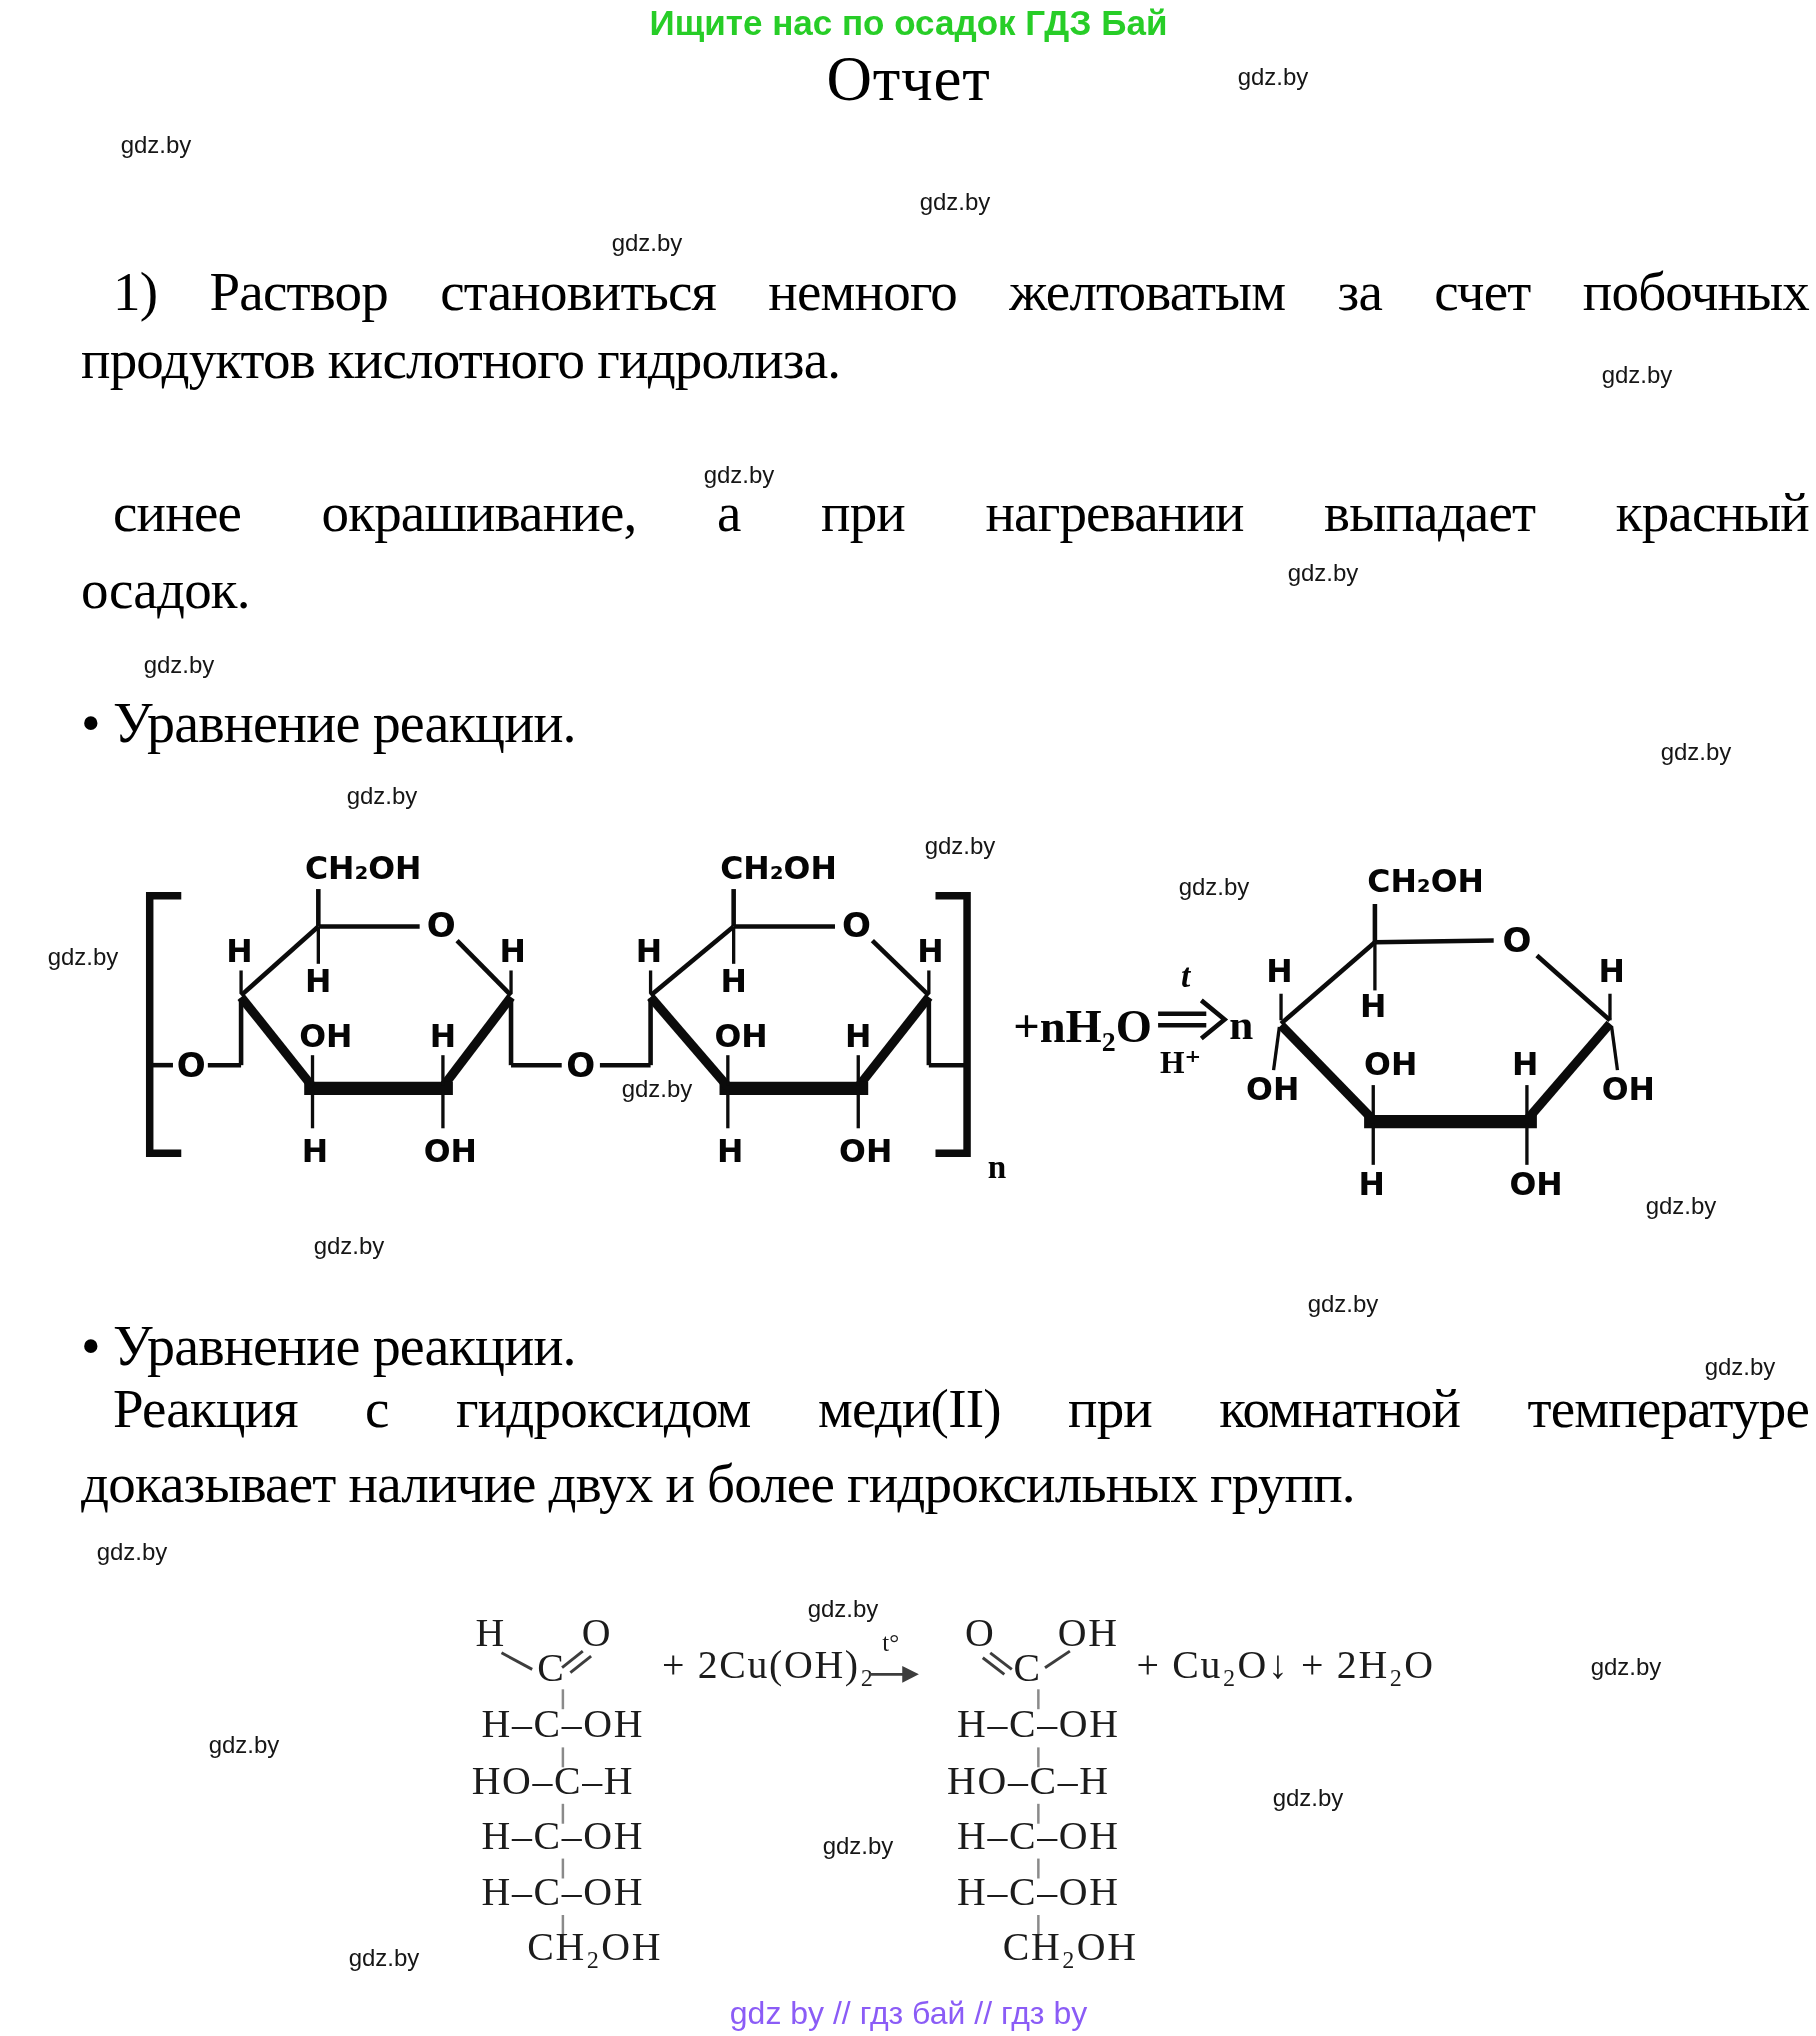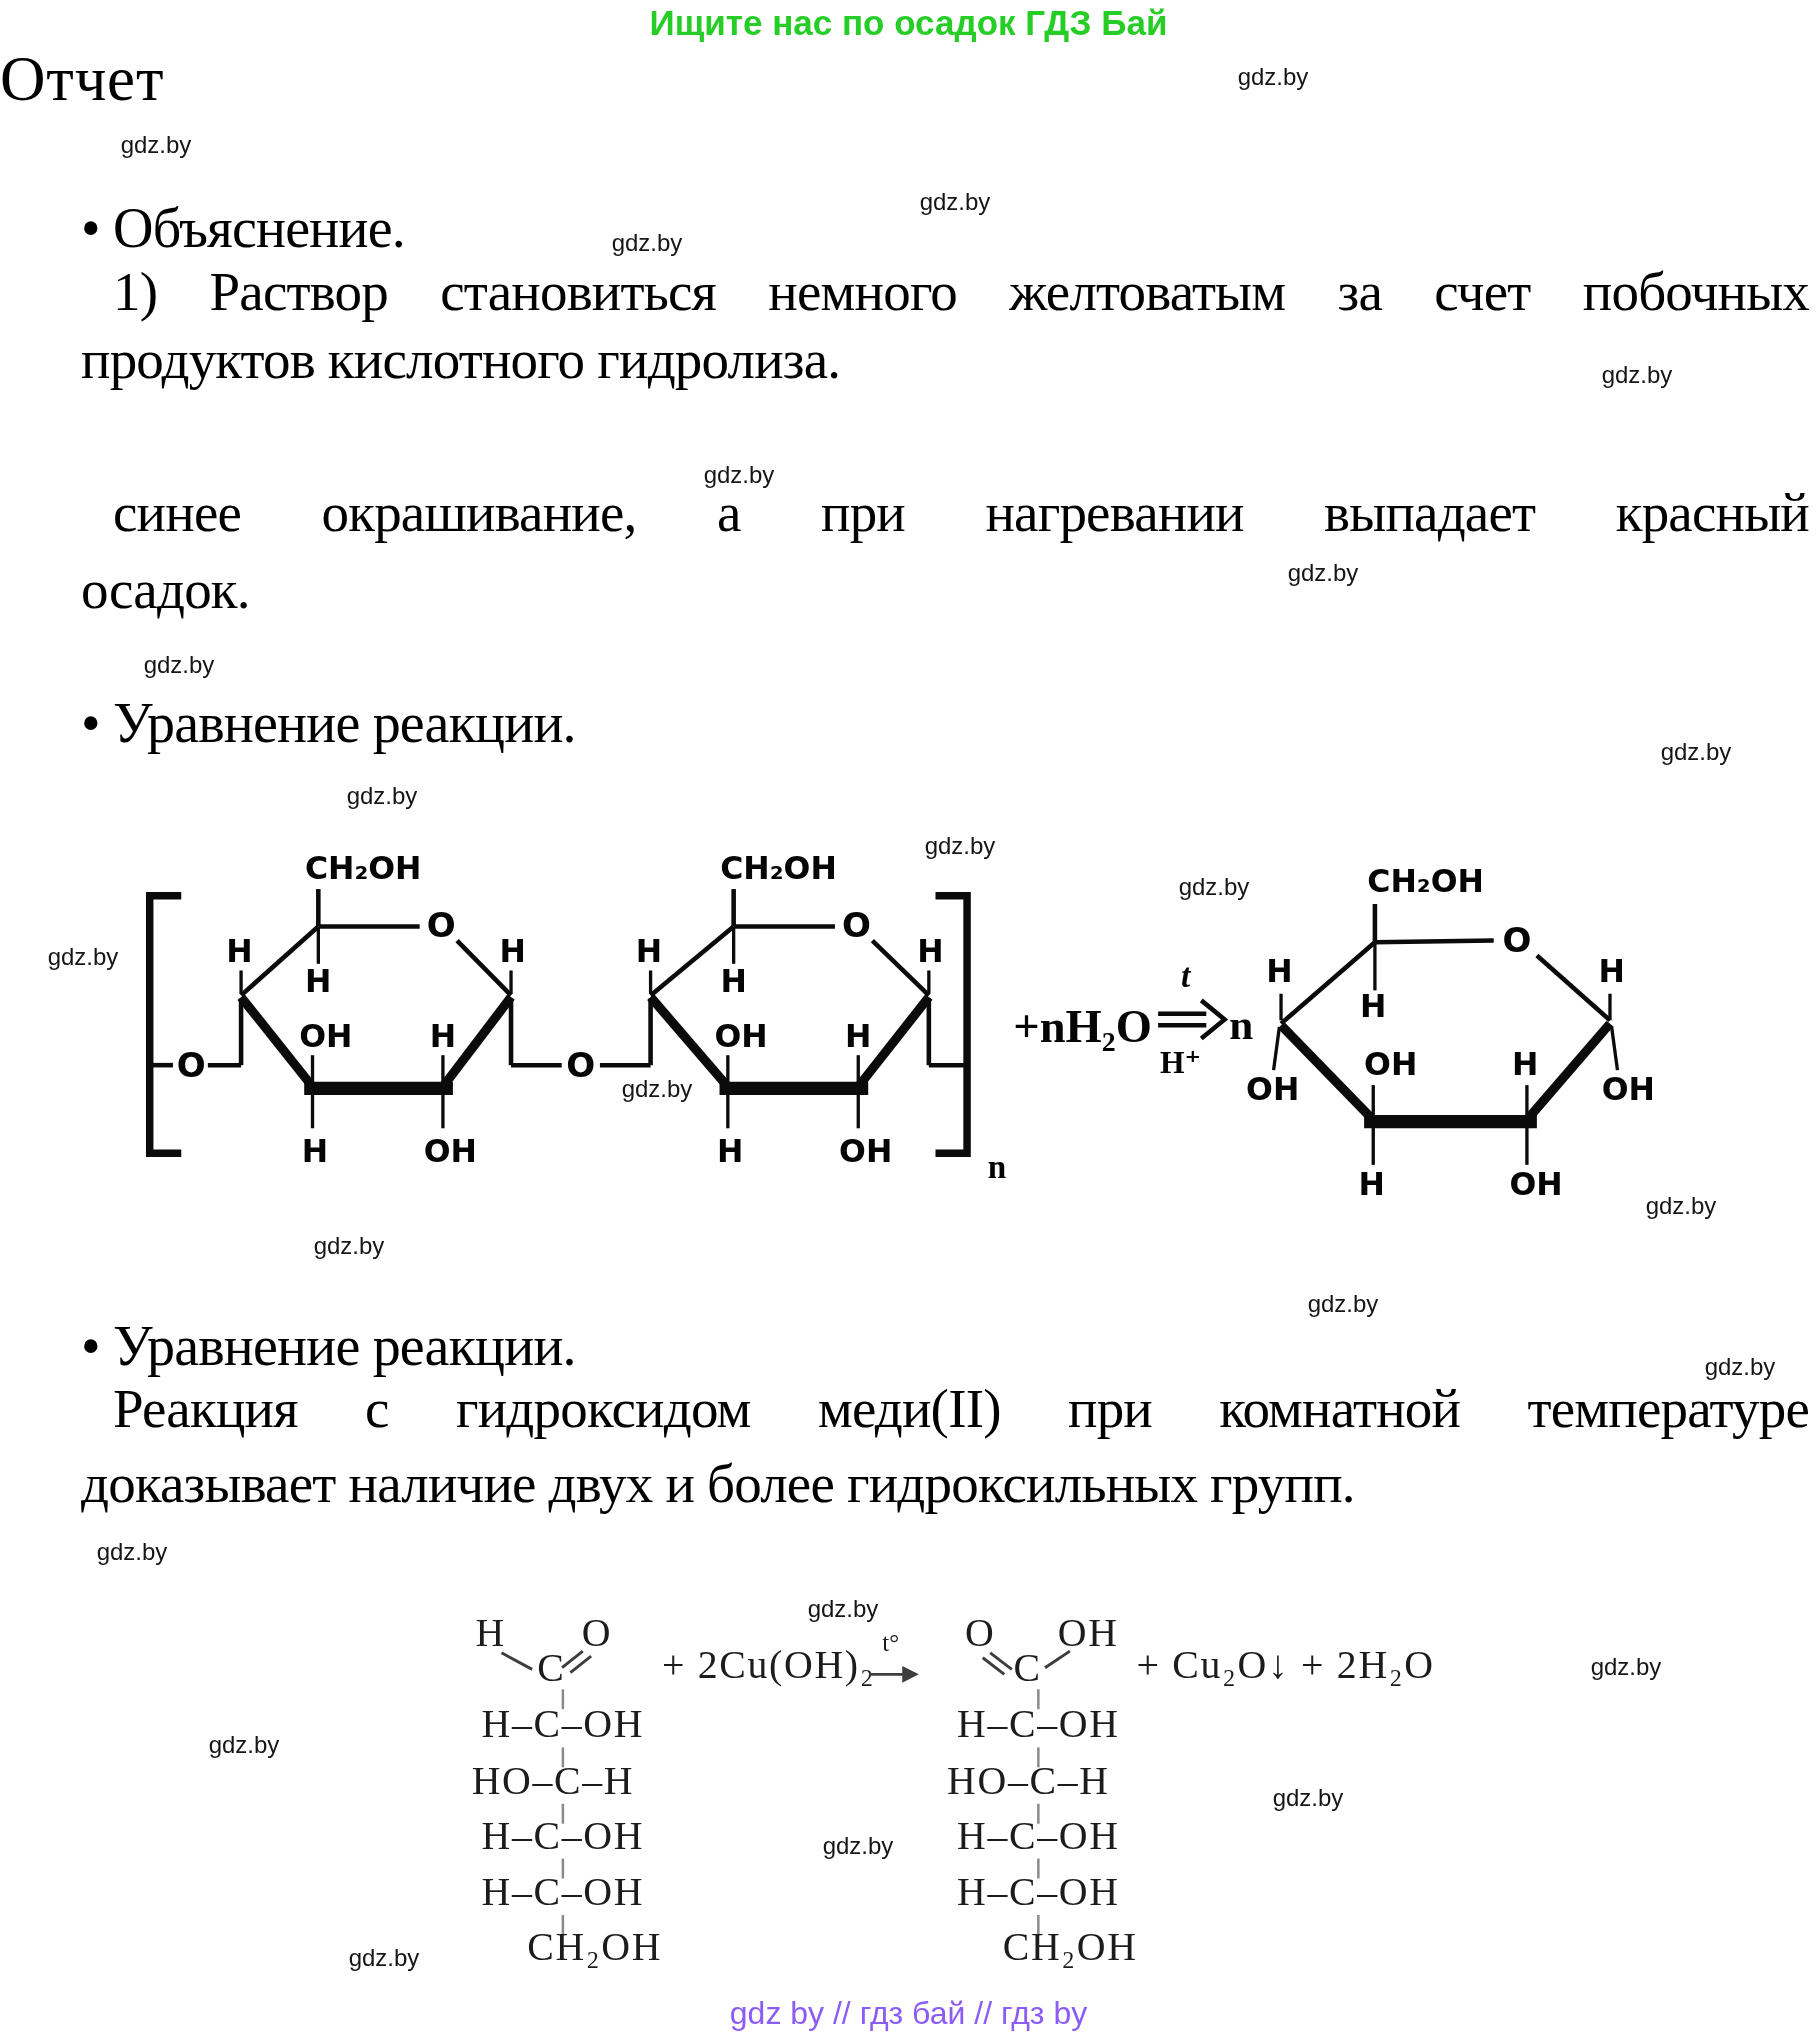--- a/index.html
+++ b/index.html
@@ -1,21 +1,21 @@
 <!DOCTYPE html>
 <html style="font-size:13.3px"><head>
 <meta charset="utf-8">
 <style>
   html,body{margin:0;padding:0;background:#ffffff;}
   .page{position:relative;width:1817px;height:2037px;background:#ffffff;overflow:hidden;
         font-family:"Liberation Serif","DejaVu Serif",serif;color:#000;}
   .banner{position:absolute;top:3.3px;left:0;right:0;text-align:center;
           font-family:"Liberation Sans","DejaVu Sans",sans-serif;font-weight:700;
           font-size:35px;}
-  .title{position:absolute;top:43px;left:0;right:0;margin:0;
+  .title{position:absolute;top:43px;left:0;right:0;text-align:center;margin:0;
          font-weight:400;font-size:63px;letter-spacing:0.8px;}
   .wm{position:absolute;transform:translate(-50%,-50%);
       font-family:"Liberation Sans","DejaVu Sans",sans-serif;font-size:24px;color:#161616;
       white-space:nowrap;}
   .h2{position:absolute;left:81px;font-size:56px;letter-spacing:-0.8px;white-space:nowrap;}
   .bline{position:absolute;left:81px;width:1696px;font-size:55px;letter-spacing:-0.8px;
          line-height:1.1;white-space:nowrap;}
   .just{text-align:justify;text-align-last:justify;white-space:normal;margin-left:32px;}
   .dsvg{position:absolute;left:0;}
   svg line{stroke:#0b0b0b;}
@@ -64,21 +64,20 @@
   <div class="wm" style="left:1343px;top:1304px">gdz.by</div>
   <div class="wm" style="left:1740px;top:1367px">gdz.by</div>
   <div class="wm" style="left:132px;top:1552px">gdz.by</div>
   <div class="wm" style="left:843px;top:1609px">gdz.by</div>
   <div class="wm" style="left:244px;top:1745px">gdz.by</div>
   <div class="wm" style="left:1626px;top:1667px">gdz.by</div>
   <div class="wm" style="left:1308px;top:1798px">gdz.by</div>
   <div class="wm" style="left:858px;top:1846px">gdz.by</div>
   <div class="wm" style="left:384px;top:1958px">gdz.by</div>
 
-  <div class="h2" style="top:196px">• Объяснение.</div>
   <div class="bline just" style="top:262px">1) Раствор становиться немного желтоватым за счет побочных</div>
   <div class="bline" style="top:330px">продуктов кислотного гидролиза.</div>
   <div class="bline just" style="top:483px">синее окрашивание, а при нагревании выпадает красный</div>
   <div class="bline" style="top:560px">осадок.</div>
 
   <div class="h2" style="top:691px">• Уравнение реакции.</div>
 
   <svg class="dsvg" style="top:806px" width="1817" height="515" viewBox="0 0 2187 620">
 
     <g>

